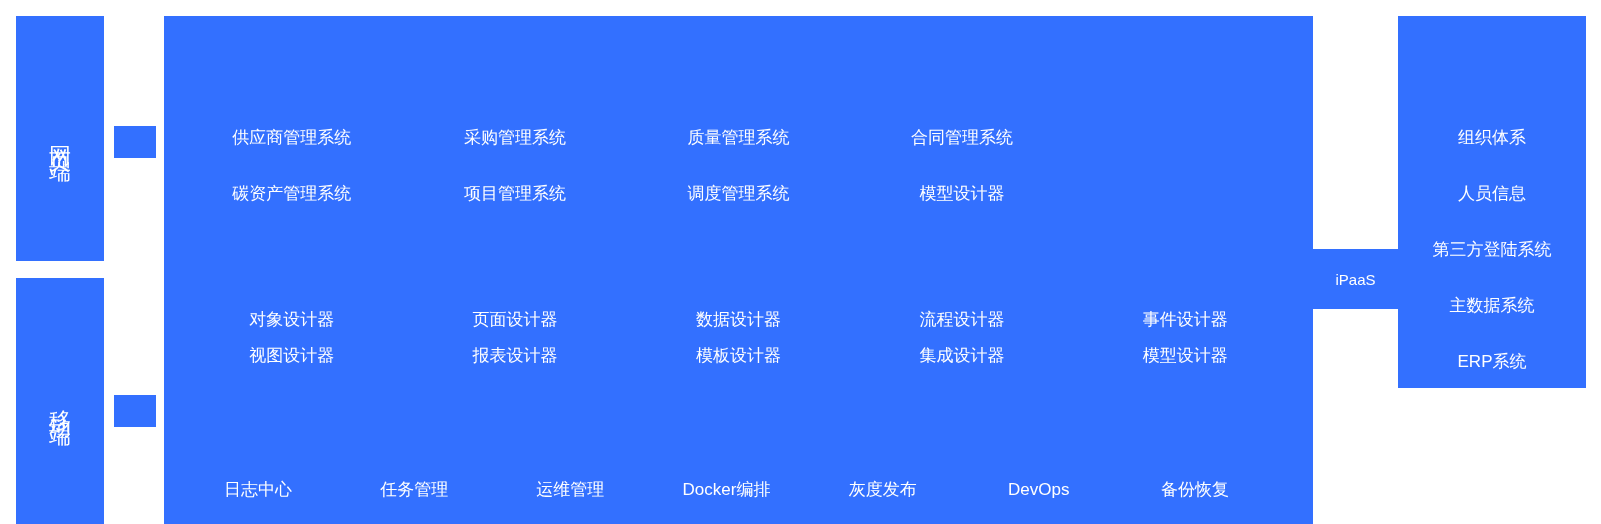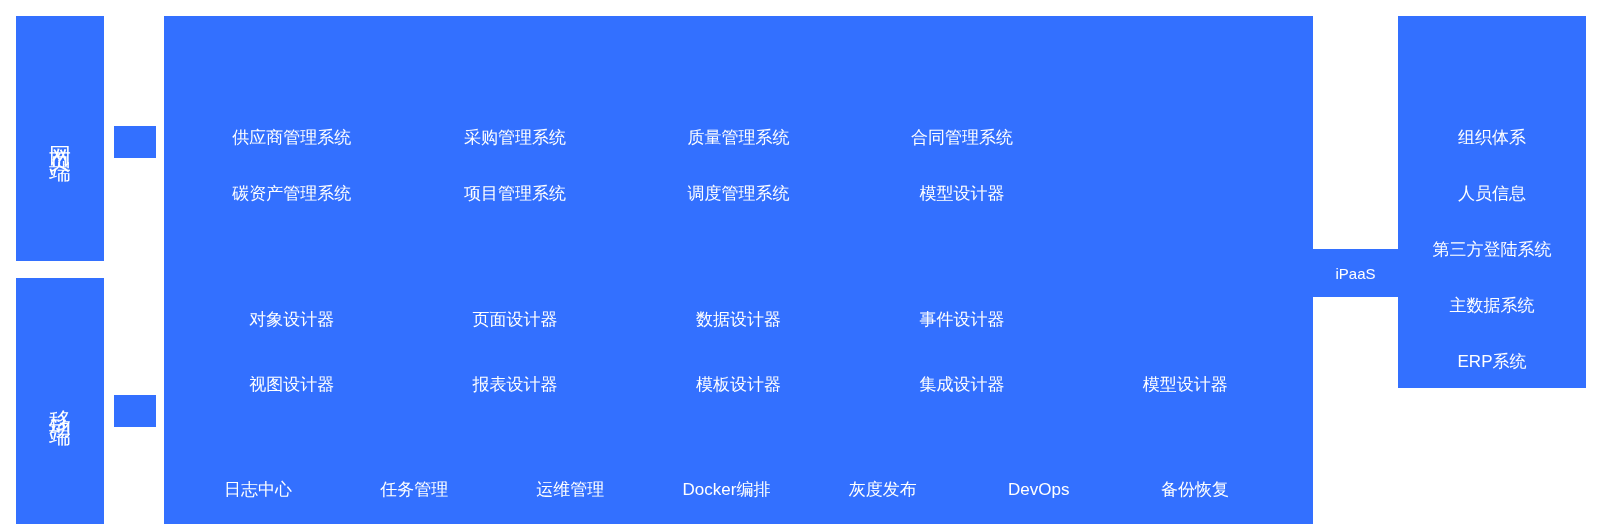--- a/index.html
+++ b/index.html
@@ -32,26 +32,26 @@
   .main{left:148px;top:0;width:1149px;height:512px;}
   .row{
     position:absolute;left:0;right:0;
     display:grid;grid-template-columns:repeat(5,1fr);
     text-align:center;line-height:24px;
   }
   .row span{font-size:17px;font-weight:500;color:var(--text);white-space:nowrap;}
   .r-b1{top:78px;}
   .r-b2{top:134px;}
   .r-d1{top:260px;}
-  .r-d2{top:325px;}
+  .r-d2{top:296px;}
   .r-ops{top:446px;grid-template-columns:repeat(7,1fr);padding:0 40px 0 16px;}
 
   
   .ipaas{
-    position:absolute;left:1297px;top:233px;width:85px;height:48px;
+    position:absolute;left:1297px;top:233px;width:85px;height:60px;
     background:var(--primary);display:flex;align-items:center;justify-content:center;
   }
   .ipaas span{color:var(--text);font-size:15px;font-weight:500;}
 
   
   .right{left:1382px;top:0;width:188px;height:372px;}
   .right-inner{
     position:absolute;top:78px;bottom:41px;left:0;right:0;
     display:flex;flex-direction:column;justify-content:space-between;
     align-items:center;
@@ -88,20 +88,21 @@
       <span>项目管理系统</span>
       <span>调度管理系统</span>
       <span>模型设计器</span>
       <span></span>
     </div>
 
     <div class="row r-d1">
       <span>对象设计器</span>
       <span>页面设计器</span>
       <span>数据设计器</span>
+      <span>流程设计器</span>
       <span>事件设计器</span>
     </div>
 
     <div class="row r-d2">
       <span>视图设计器</span>
       <span>报表设计器</span>
       <span>模板设计器</span>
       <span>集成设计器</span>
       <span>模型设计器</span>
     </div>

